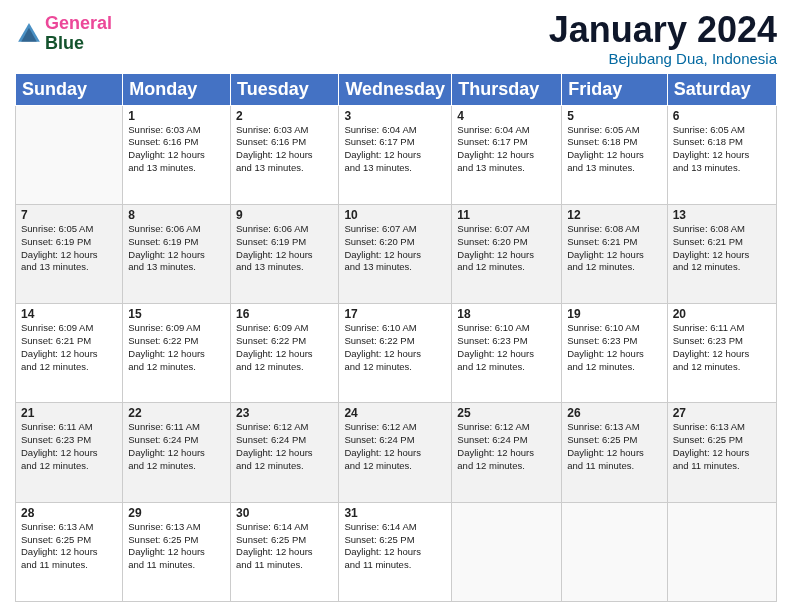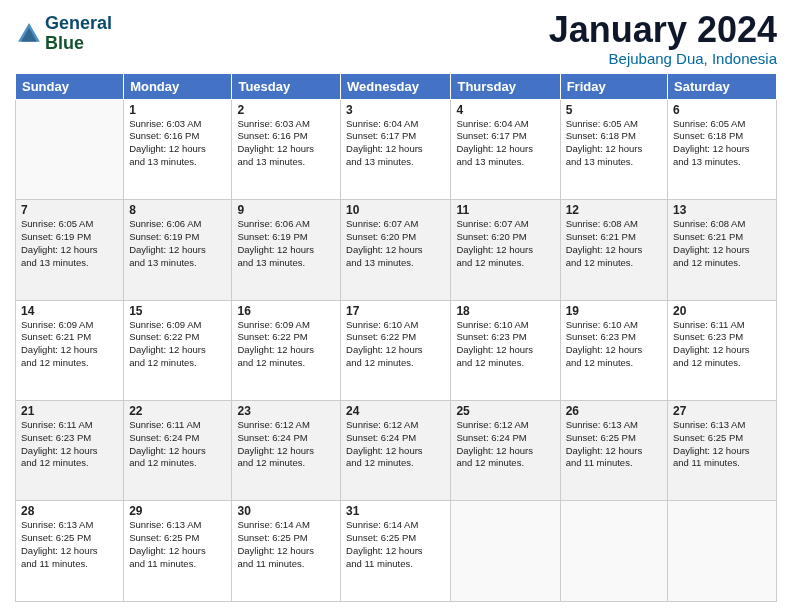--- a/index.html
+++ b/index.html
@@ -28,21 +28,21 @@
       align-items: center;
       margin-top: 4px;
     }
     .logo-text {
       font-size: 18px;
       font-weight: bold;
       color: #1a3a5c;
       line-height: 1.1;
     }
     .logo-text span {
-      color: #0c4a6e;
+      color: #ec4899;
     }
     .logo-icon {
       width: 28px;
       height: 28px;
       margin-right: 2px;
     }
     .title-block {
       text-align: right;
     }
     .month-title {
@@ -56,21 +56,21 @@
       color: #0369a1;
     }
     .calendar {
       width: 100%;
       border-collapse: collapse;
       flex: 1;
     }
     .calendar th {
       background: #4472c4;
       color: #fff;
-      font-size: 13px;
+      font-size: 18px;
       font-weight: bold;
       text-align: left;
       padding: 5px 6px;
       border: 1px solid #fff;
     }
     .calendar td {
       border: 1px solid #ccc;
       vertical-align: top;
       padding: 3px 5px;
       font-size: 10px;

